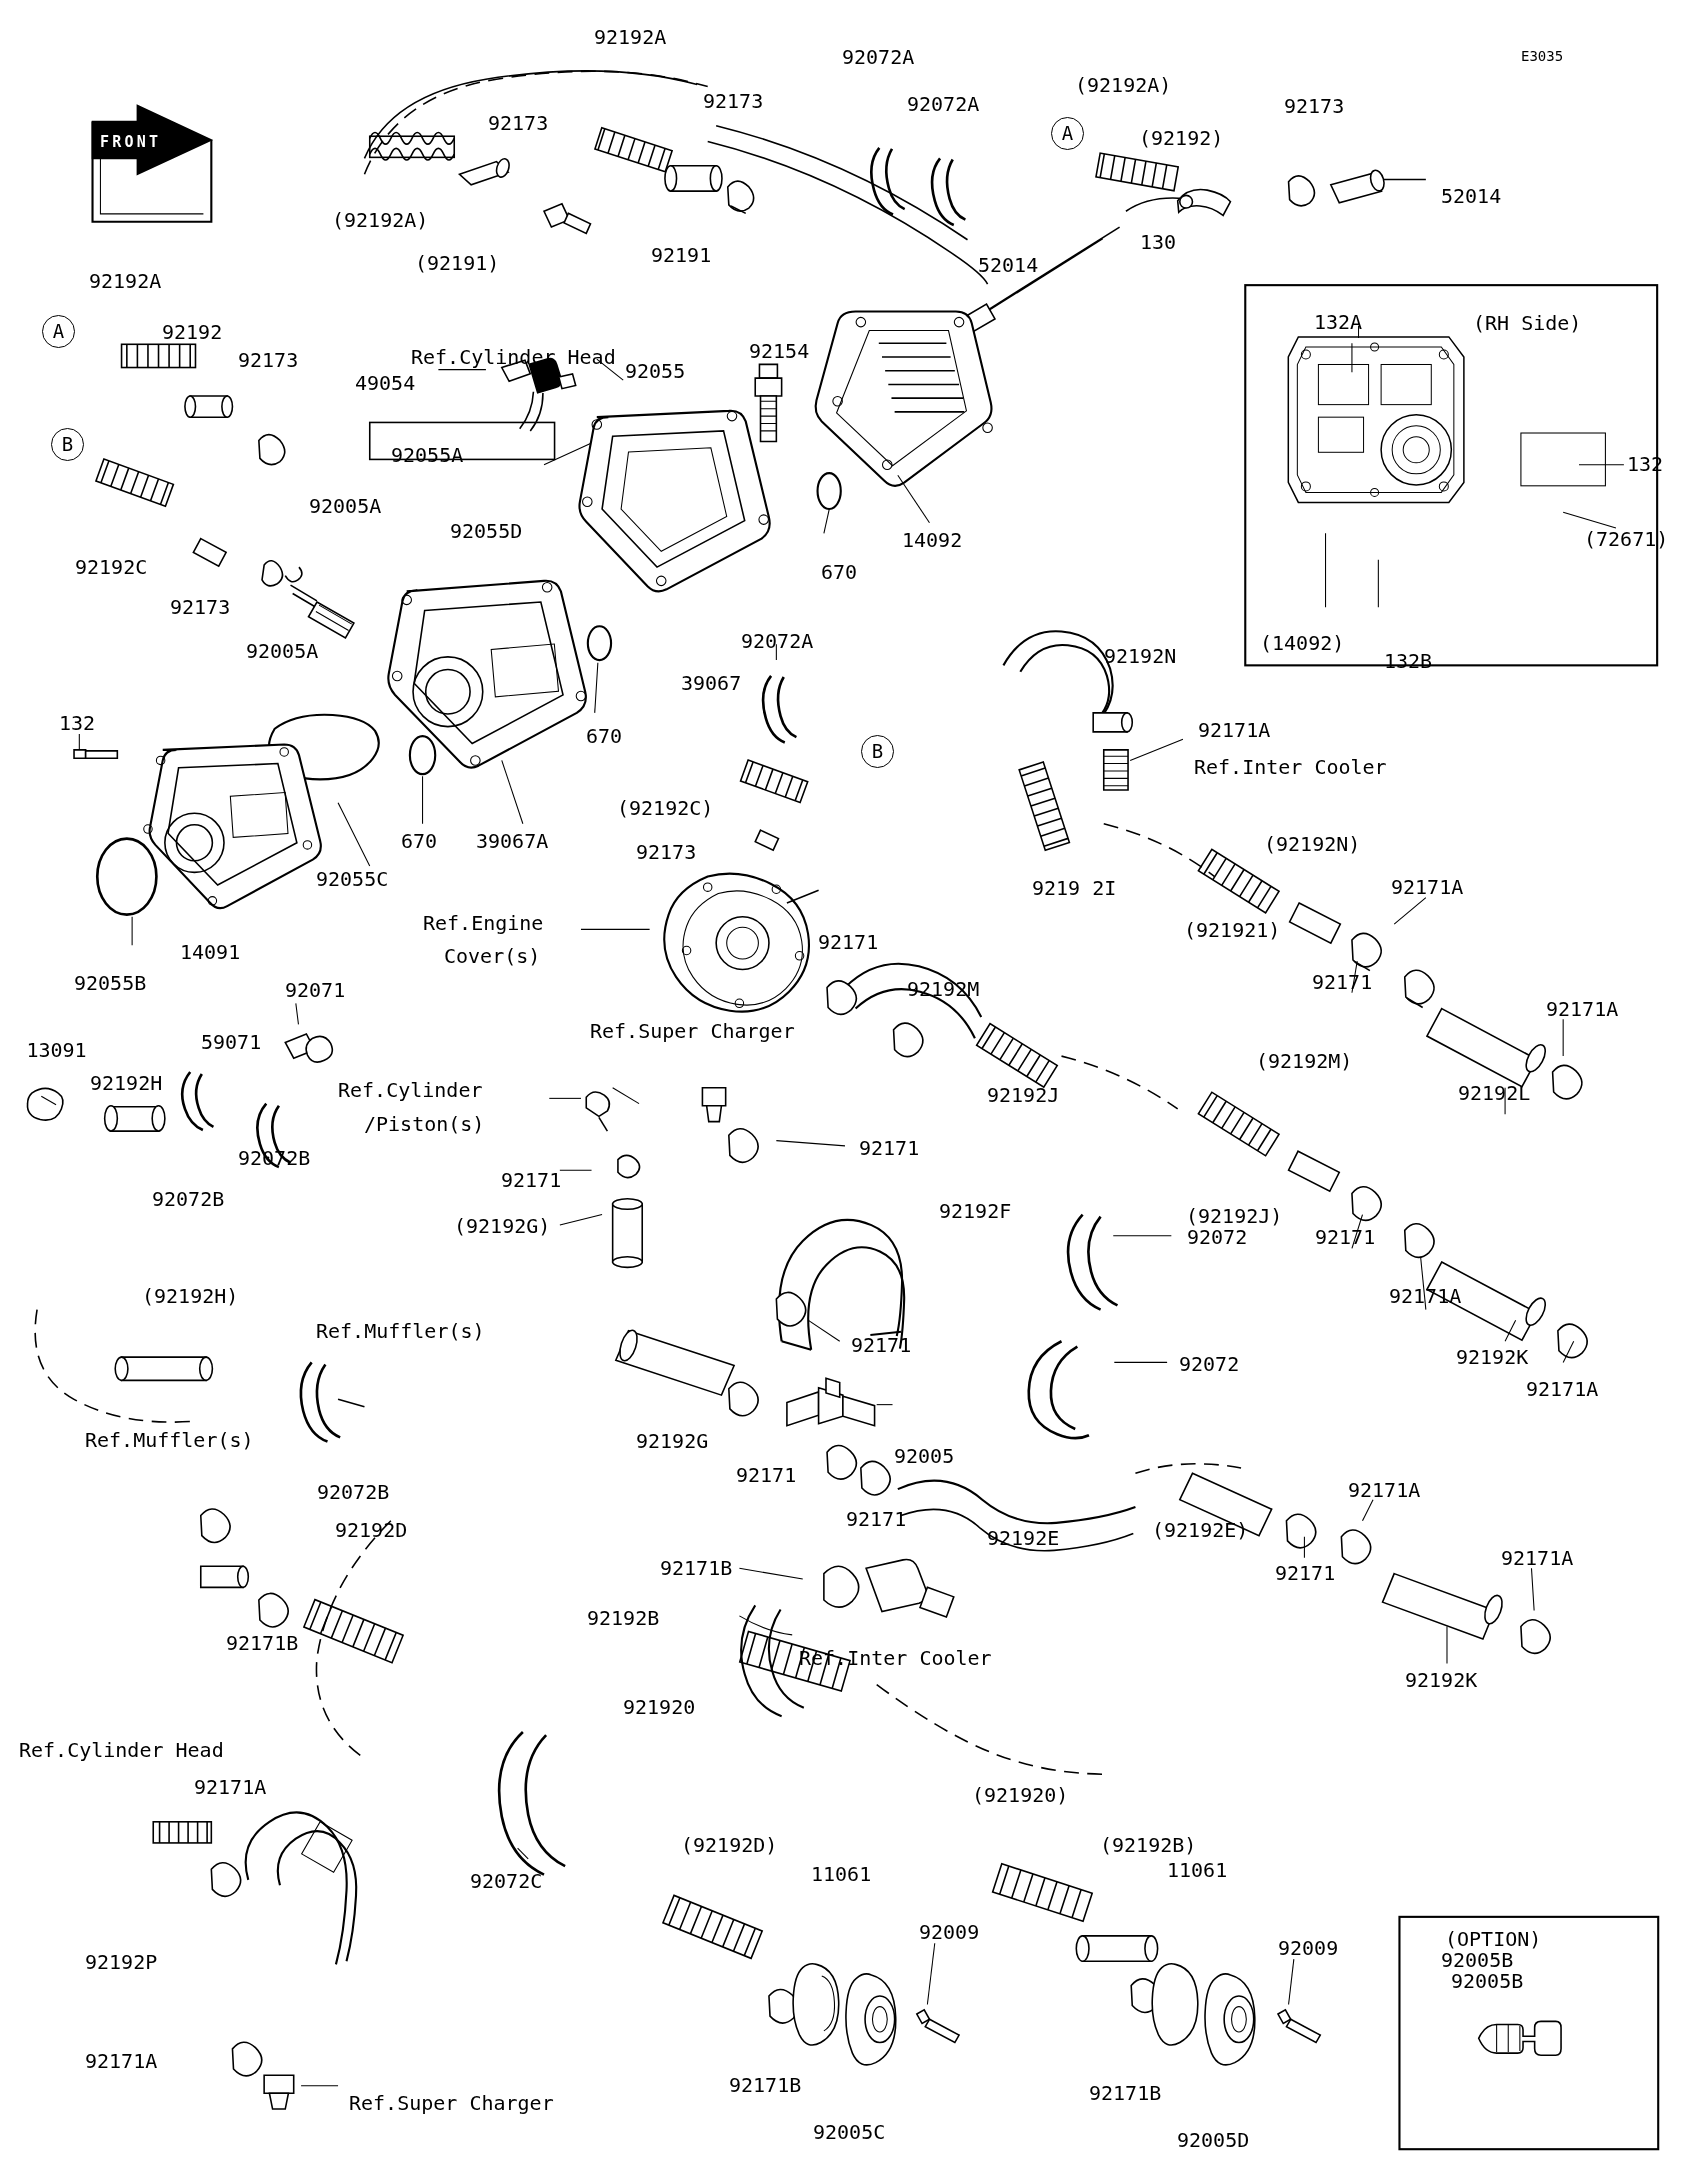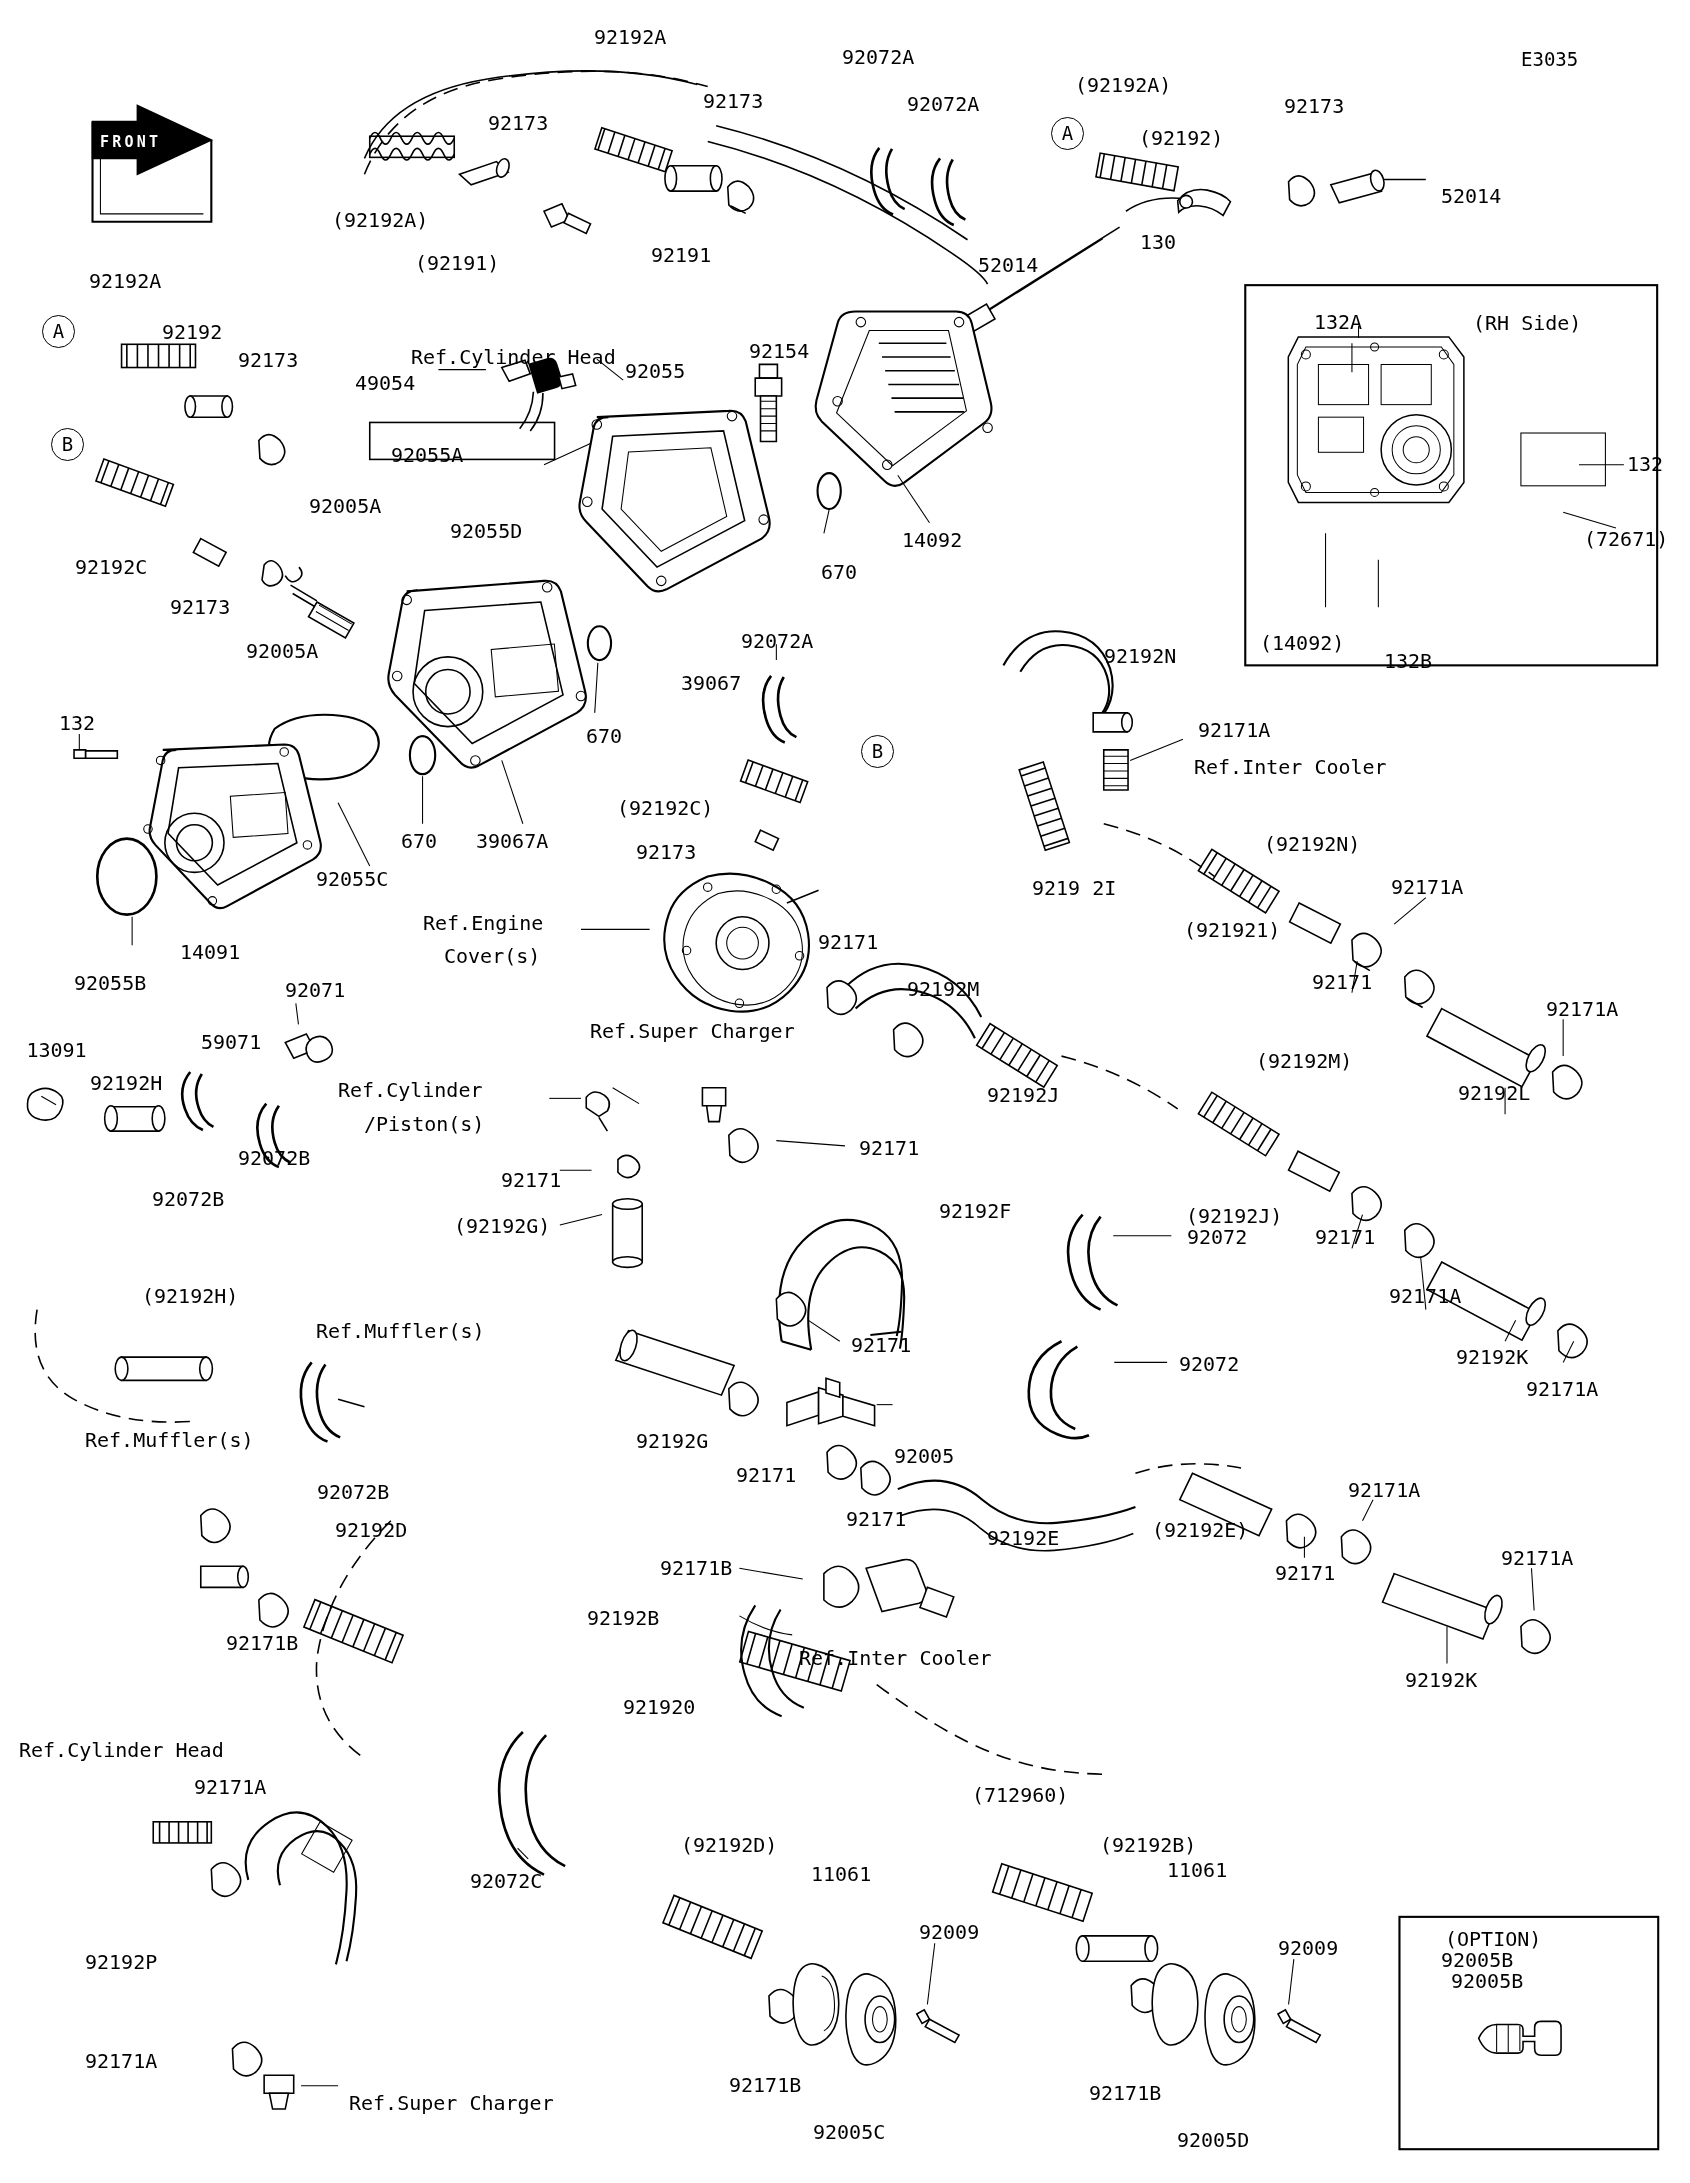--- a/index.html
+++ b/index.html
@@ -23,21 +23,21 @@
     font-family: "DejaVu Sans Mono", monospace;
     font-size: 20px;
     line-height: 23px;
     color: #000;
     white-space: pre;
     letter-spacing: 0px;
   }
   .code {
     position: absolute;
     font-family: "DejaVu Sans Mono", monospace;
-    font-size: 19px;
+    font-size: 14px;
     color: #000;
     white-space: pre;
   }
   .svg-layer {
     position: absolute;
     left: 0;
     top: 0;
     width: 1690px;
     height: 2183px;
   }
@@ -794,21 +794,21 @@
       <div class="lbl" style="left: 1275px; top: 1562px;">92171</div>
       <div class="lbl" style="left: 1501px; top: 1547px;">92171A</div>
       <div class="lbl" style="left: 660px; top: 1557px;">92171B</div>
       <div class="lbl" style="left: 587px; top: 1607px;">92192B</div>
       <div class="lbl" style="left: 799px; top: 1647px;">Ref.Inter Cooler</div>
       <div class="lbl" style="left: 1405px; top: 1669px;">92192K</div>
       <div class="lbl" style="left: 226px; top: 1632px;">92171B</div>
       <div class="lbl" style="left: 623px; top: 1696px;">921920</div>
       <div class="lbl" style="left: 19px; top: 1739px;">Ref.Cylinder Head</div>
       <div class="lbl" style="left: 194px; top: 1776px;">92171A</div>
-      <div class="lbl" style="left: 972px; top: 1784px;">(712960)</div>
+      <div class="lbl" style="left: 972px; top: 1784px;">(921920)</div>
       <div class="lbl" style="left: 681px; top: 1834px;">(92192D)</div>
       <div class="lbl" style="left: 1100px; top: 1834px;">(92192B)</div>
       <div class="lbl" style="left: 811px; top: 1863px;">11061</div>
       <div class="lbl" style="left: 1167px; top: 1859px;">11061</div>
       <div class="lbl" style="left: 470px; top: 1870px;">92072C</div>
       <div class="lbl" style="left: 919px; top: 1921px;">92009</div>
       <div class="lbl" style="left: 1278px; top: 1937px;">92009</div>
       <div class="lbl" style="left: 85px; top: 1951px;">92192P</div>
       <div class="lbl" style="left: 729px; top: 2074px;">92171B</div>
       <div class="lbl" style="left: 1089px; top: 2082px;">92171B</div>

